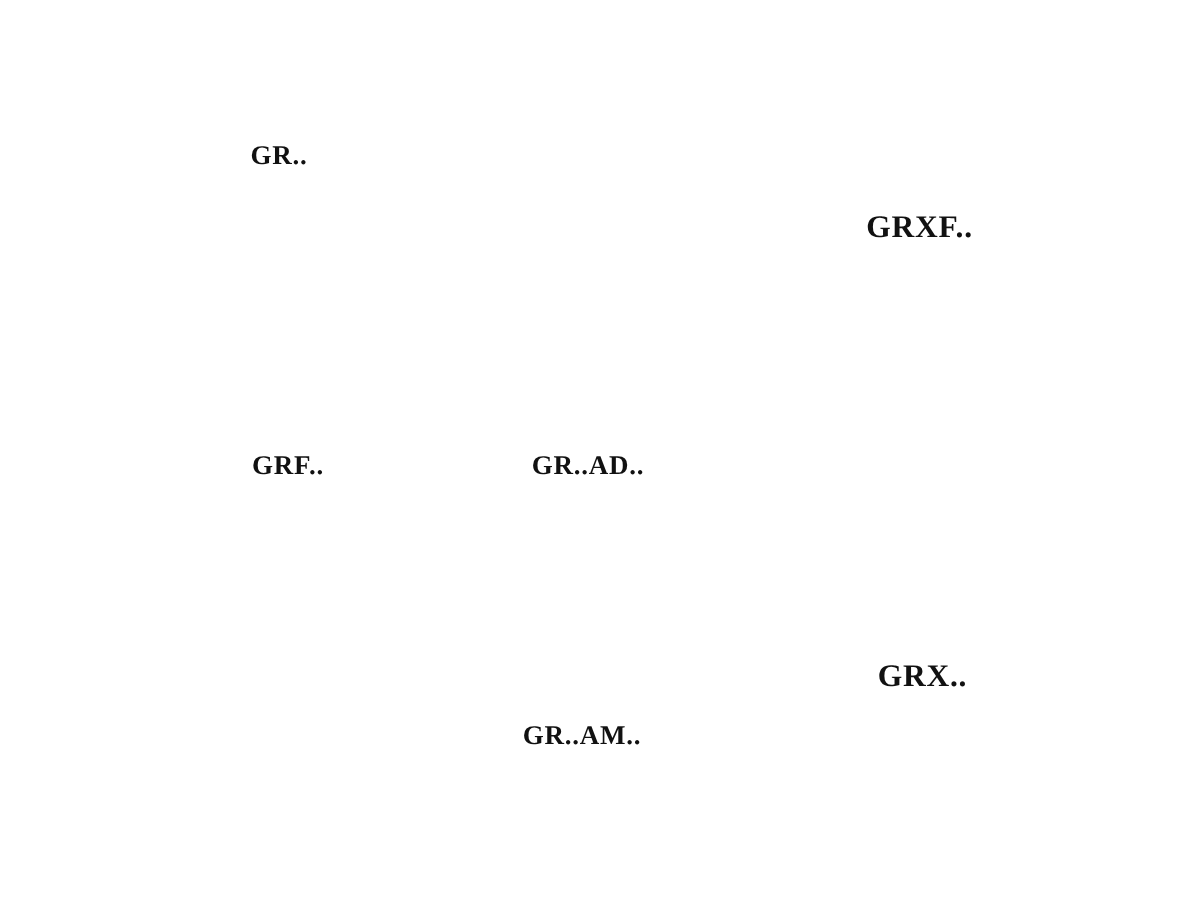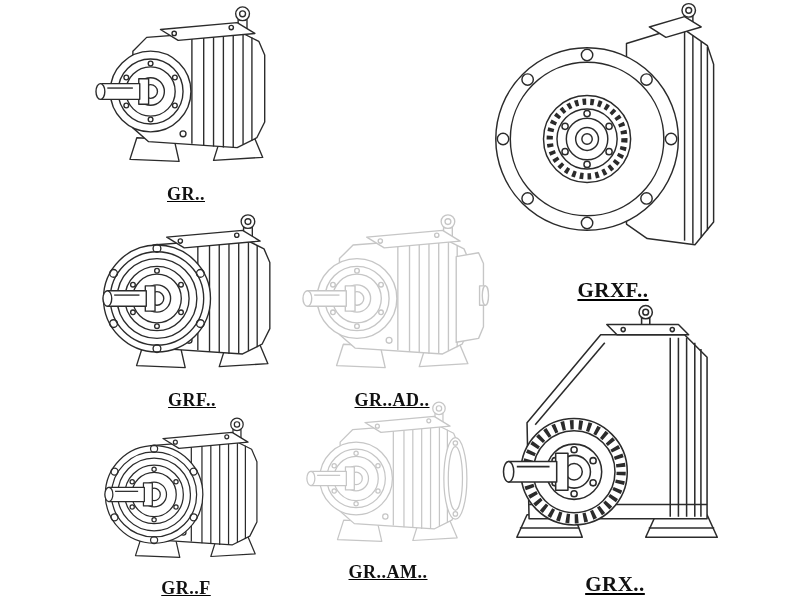--- a/index.html
+++ b/index.html
@@ -1,21 +1,21 @@
 <!DOCTYPE html>
 <html><head>
 <meta charset="utf-8">
 <style>
   * { margin:0; padding:0; box-sizing:border-box; }
   html, body { width:800px; height:600px; background:#ffffff; overflow:hidden; }
   .page {
     position:relative; width:800px; height:600px; background:#ffffff;
     font-family:"Liberation Serif","DejaVu Serif",serif;
   }
-  .figure { position:absolute; display:flex; flex-direction:column; align-items:center;text-decoration:underline; }
+  .figure { position:absolute; display:flex; flex-direction:row; align-items:center; }
   .figure svg.drawing { flex:1 1 auto; width:100%; min-height:0; }
   .caption {
     flex:0 0 auto; font-weight:700; font-size:18px; letter-spacing:0.5px;
     color:#111111; text-align:center; line-height:24px; height:24px; width:100%;
   }
   .caption-lg { font-size:21px; }
   .defs-holder { position:absolute; width:0; height:0; overflow:hidden; }
 </style>
 </head>
 <body>
@@ -146,47 +146,36 @@
           <circle cx="68.8" cy="146.2" r="3"></circle>
           <circle cx="111.2" cy="146.2" r="3"></circle>
         </g>
         <circle cx="90" cy="134" r="11"></circle>
         <circle cx="90" cy="134" r="5" fill="none"></circle>
       </g>
     </svg>
     <figcaption class="caption caption-lg">GRXF..</figcaption>
   </figure>
 
-  <figure class="figure" style="left:288px; top:208px; width:208px; height:204px;align-items:flex-end;">
+  <figure class="figure" style="left:288px; top:208px; width:208px; height:204px;">
     <svg class="drawing" viewBox="0 0 200 185">
       <g stroke-linejoin="round" color="#c6c6c6">
         <use href="#gb-body"></use>
         <g stroke="currentColor" stroke-width="1.4" fill="#fff">
           <polygon points="166,50 189,46 194,57 194,122 189,134 166,138"></polygon>
           <polygon points="190,80 196,80 196,100 190,100"></polygon>
           <ellipse cx="196" cy="90" rx="3.2" ry="10"></ellipse>
         </g>
         <use href="#gb-boss"></use>
           <use href="#gb-shaft"></use>
       </g>
     </svg>
     <figcaption class="caption">GR..AD..</figcaption>
   </figure>
 
-  <figure class="figure" style="left:86px; top:412px; width:200px; height:188px;">
-    <svg class="drawing" viewBox="0 0 200 185">
-      <g stroke-linejoin="round" color="#2b2b2b">
-        <use href="#gb-body"></use>
-          <use href="#gb-flange"></use>
-          <use href="#gb-boss"></use>
-          <use href="#gb-shaft"></use>
-      </g>
-    </svg>
-    <figcaption class="caption">GR..F</figcaption>
-  </figure>
 
   <figure class="figure" style="left:288px; top:396px; width:200px; height:188px;">
     <svg class="drawing" viewBox="0 0 200 185">
       <g stroke-linejoin="round" color="#c6c6c6">
         <use href="#gb-body"></use>
         <g stroke="currentColor" stroke-width="1.4" fill="#fff">
           <ellipse cx="176" cy="93" rx="13" ry="46"></ellipse>
           <ellipse cx="176" cy="93" rx="8" ry="36" fill="none"></ellipse>
           <circle cx="176" cy="53" r="2.5" fill="none"></circle>
           <circle cx="176" cy="133" r="2.5" fill="none"></circle>

